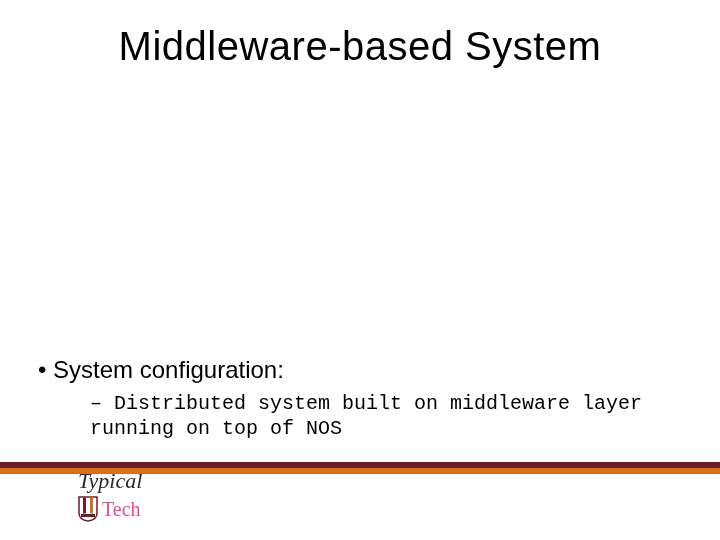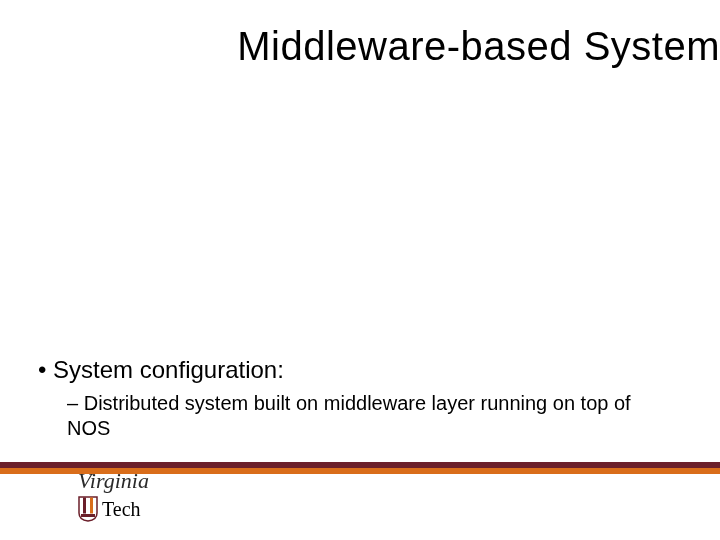--- a/index.html
+++ b/index.html
@@ -13,21 +13,21 @@
   .slide {
     width: 720px;
     height: 540px;
     position: relative;
   }
   .title {
     position: absolute;
     top: 24px;
     left: 0;
     width: 100%;
-    text-align: right;
+    text-align: center;
     font-size: 40px;
     font-weight: 400;
     letter-spacing: 0.5px;
   }
   .content {
     position: absolute;
     top: 355px;
     left: 38px;
     right: 38px;
   }
@@ -35,22 +35,23 @@
     font-size: 24px;
     line-height: 1.25;
     margin-bottom: 6px;
   }
   .bullet1::before {
     content: "• ";
   }
   .bullet2 {
     font-size: 20px;
     line-height: 1.25;
-    margin-left: 29px;
+    margin-left: 52px;
     padding-right: 20px;
+    font-family: Liberation Mono, monospace;
   }
   .bullet2::before {
     content: "– ";
   }
   .footer-bar {
     position: absolute;
     left: 0;
     width: 100%;
     bottom: 66px;
   }
@@ -86,21 +87,21 @@
     margin-top: 2px;
   }
   .logo-shield {
     width: 20px;
     height: 26px;
     position: relative;
   }
   .logo-tech {
     font-family: "Times New Roman", Times, serif;
     font-size: 20px;
-    color: #000000;
+    color: #ec4899;
     line-height: 1;
   }
 </style>
 </head>
 <body>
 
 <div class="slide">
 
   <div class="title">Middleware-based System</div>
 
@@ -113,21 +114,21 @@
     </div>
   </div>
 
   <div class="footer-bar">
     <div class="bar-maroon"></div>
     <div class="bar-orange"></div>
   </div>
 
   <div class="logo">
     <div>
-      <div class="logo-virginia">Virginia</div>
+      <div class="logo-virginia">Typical</div>
       <div class="logo-mark">
         <span class="logo-shield">
           <svg width="20" height="26" viewBox="0 0 20 26">
             <path d="M1 1 H19 V17 Q19 24 10 25 Q1 24 1 17 Z" fill="#ffffff" stroke="#6b1f2a" stroke-width="1.5"></path>
             <rect x="5" y="1.5" width="3" height="16" fill="#6b1f2a"></rect>
             <rect x="12" y="1.5" width="3" height="16" fill="#d96d1a"></rect>
             <rect x="3" y="18" width="14" height="3" fill="#6b1f2a"></rect>
           </svg>
         </span>
         <span class="logo-tech">Tech</span>

